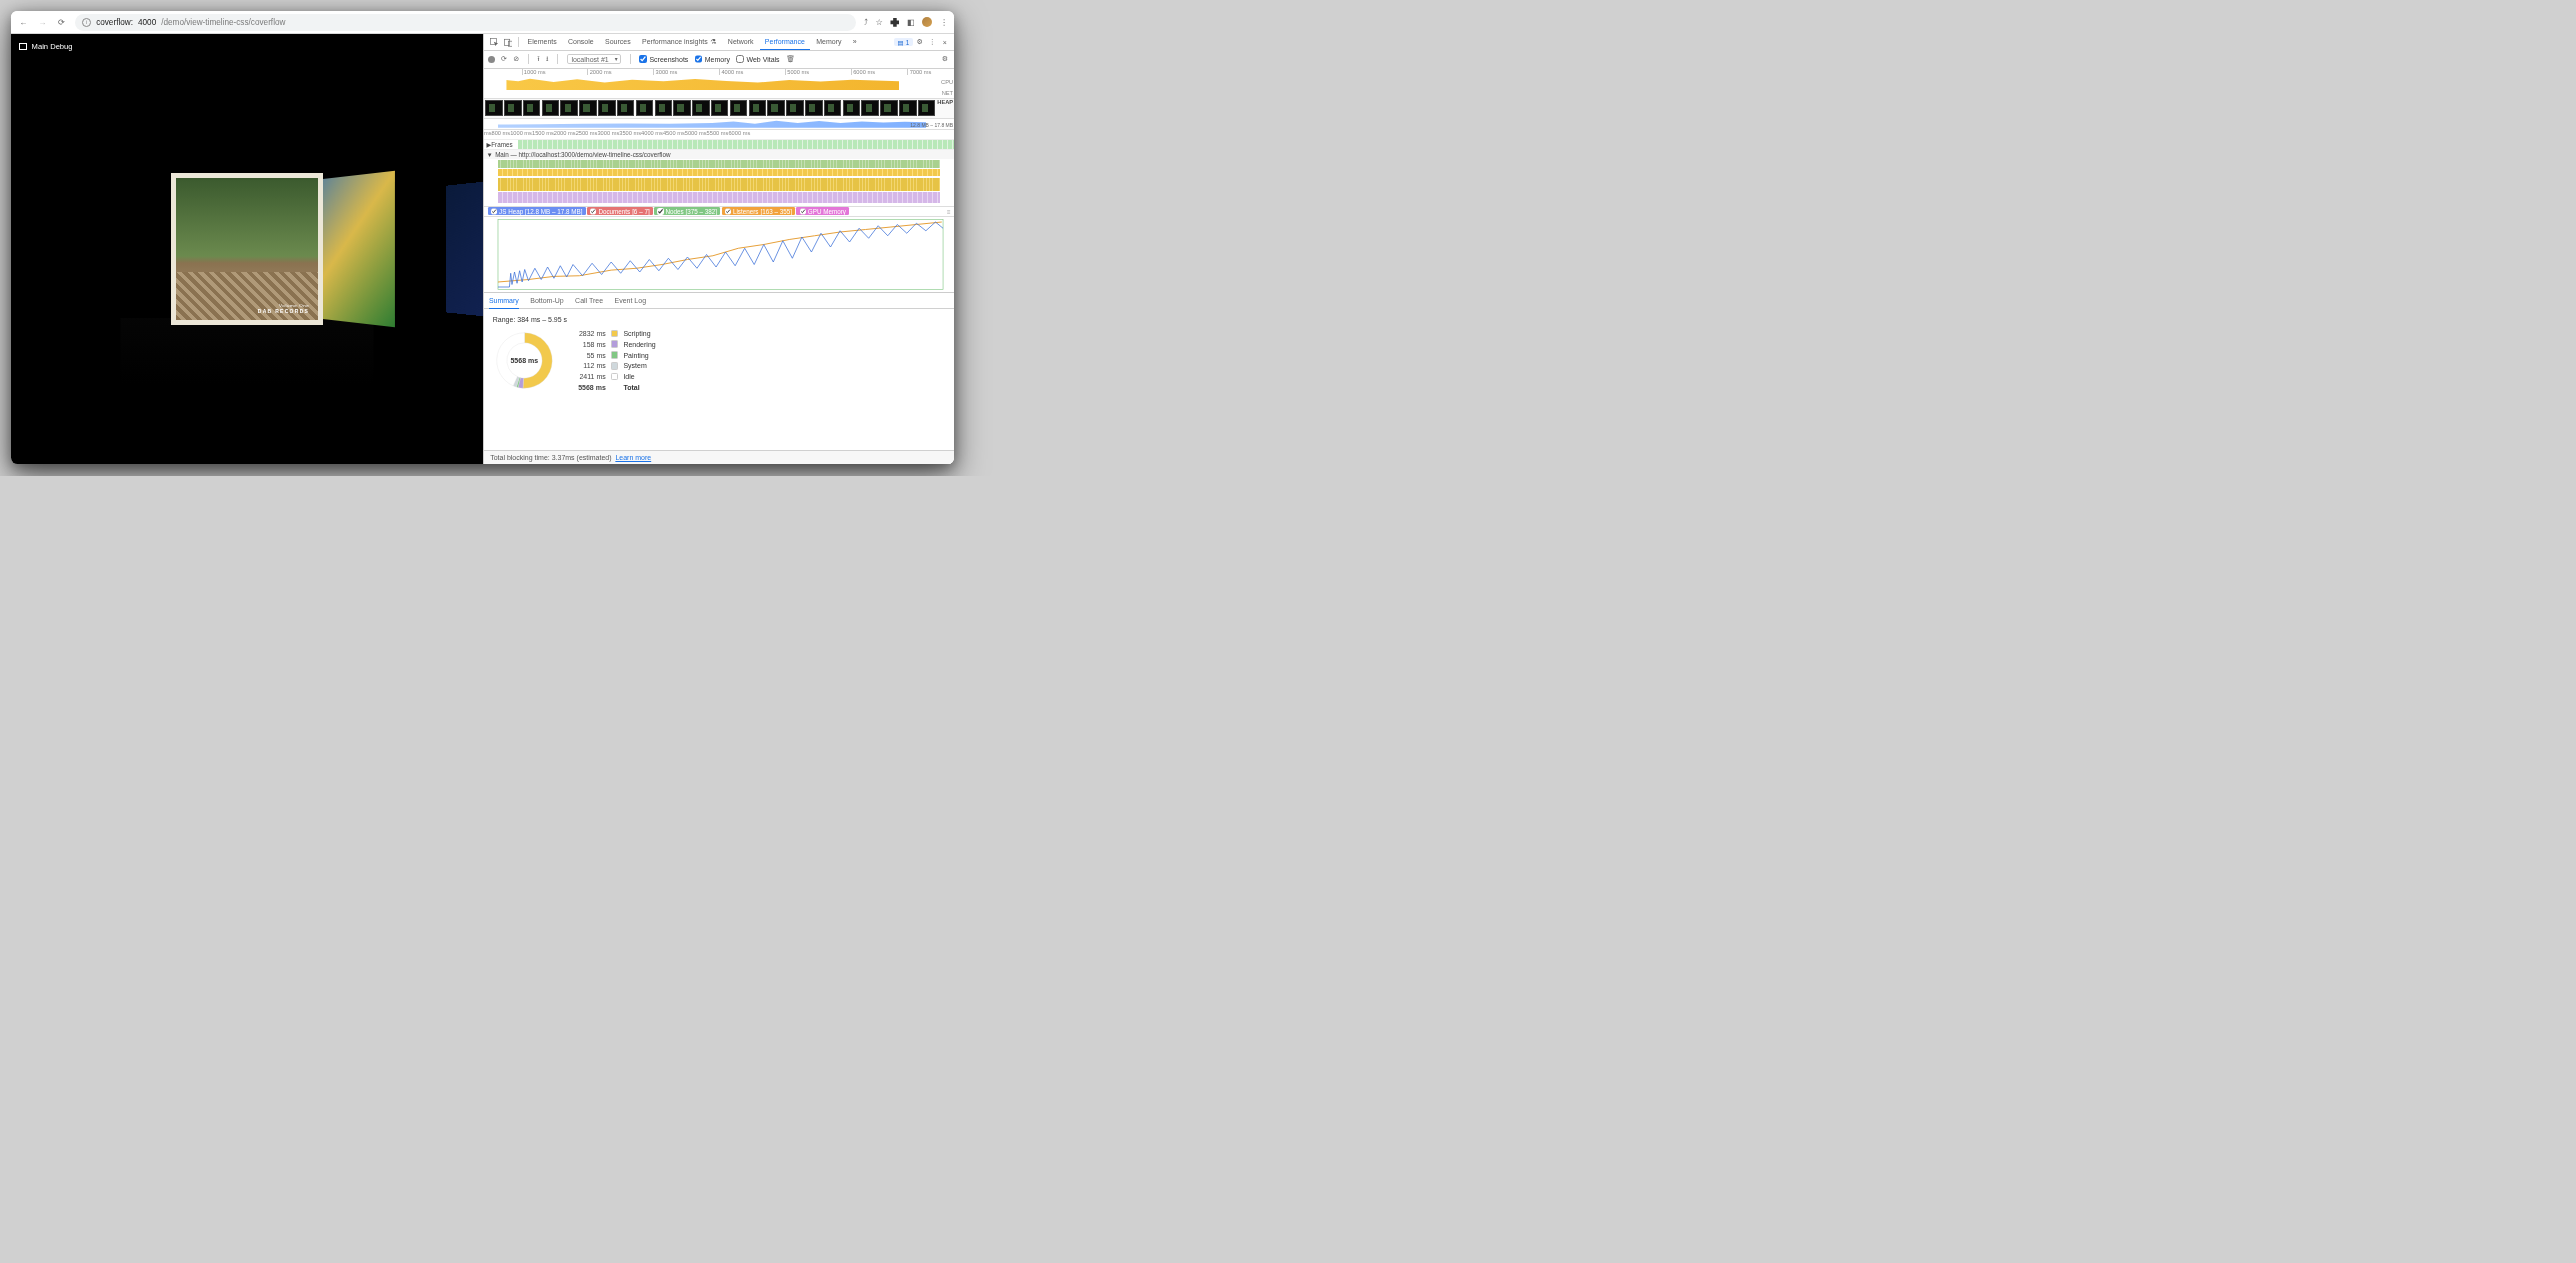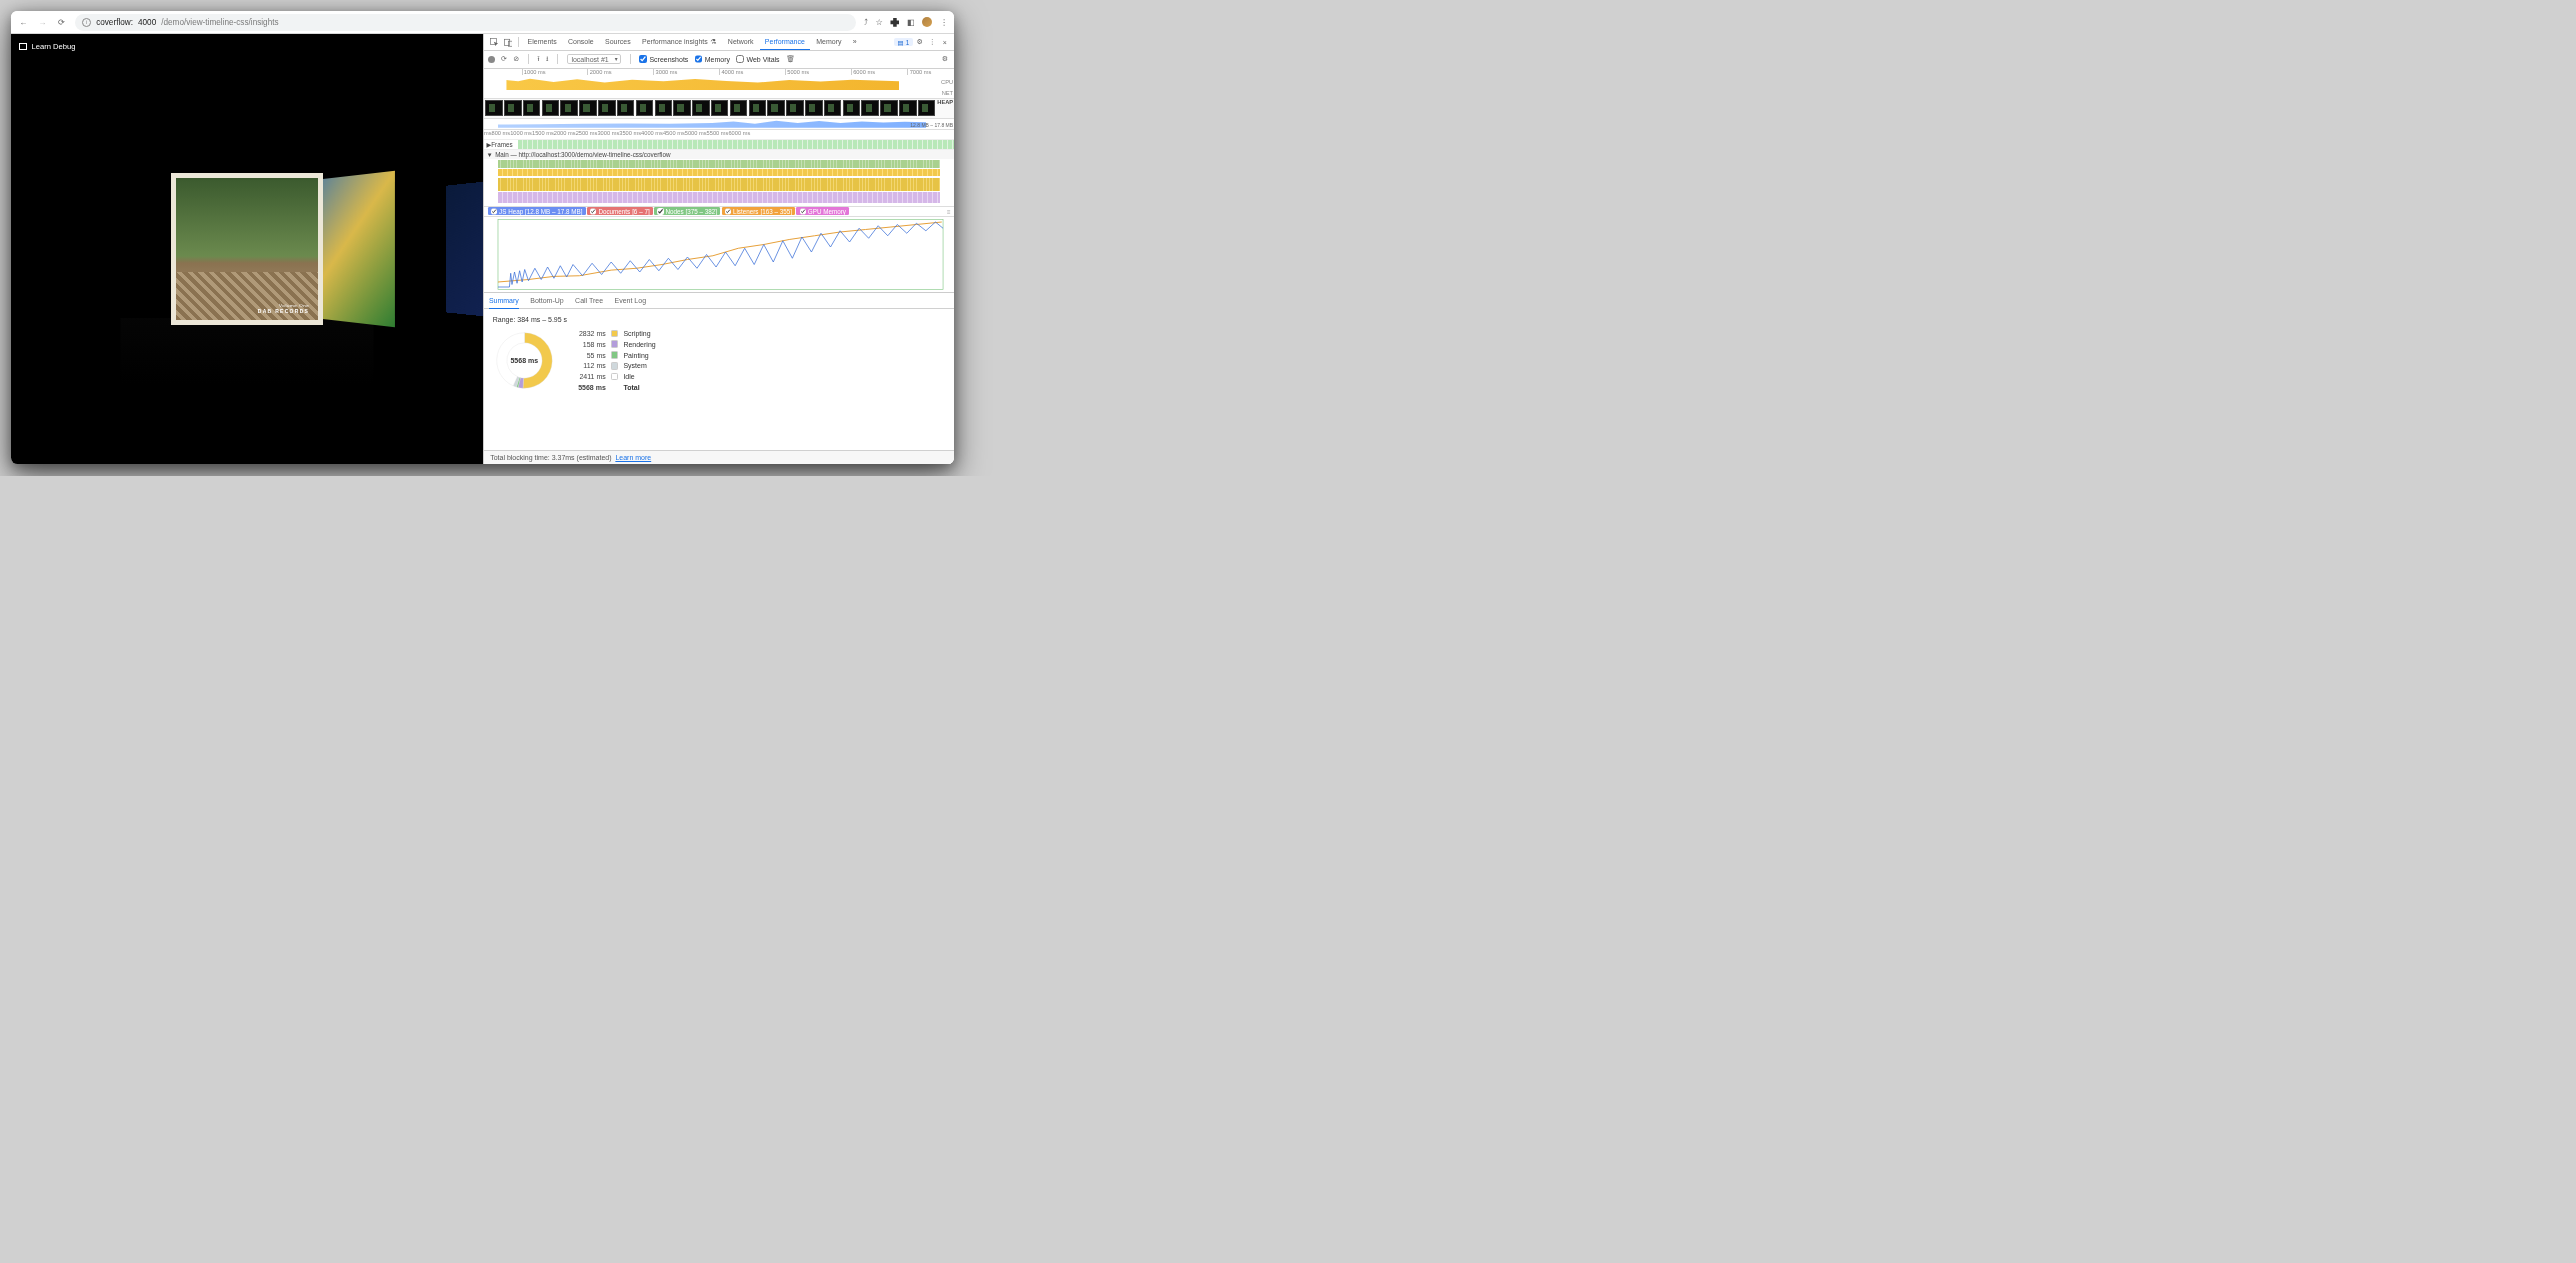--- a/index.html
+++ b/index.html
@@ -126,38 +126,38 @@
 
 
   <div class="addrbar">
     <div class="navbtn">←</div>
     <div class="navbtn dis">→</div>
     <div class="navbtn">⟳</div>
     <div class="urlbox">
       <span class="info">i</span>
       <span class="url-host">coverflow:</span>
         <span class="url-host">4000</span>
-        <span class="url-path">/demo/view-timeline-css/insights</span>
+        <span class="url-path">/demo/view-timeline-css/coverflow</span>
     </div>
     <div class="addricons">
       <span>⤴</span>
       <span>☆</span>
       <span class="puzzle"></span>
       <span>◧</span>
       <span class="avatar"></span>
       <span>⋮</span>
     </div>
   </div>
 
   <div class="content">
 
     <div class="page">
       <div class="page-top">
         <span class="cb"></span>
-        <span>Learn Debug</span>
+        <span>Main Debug</span>
       </div>
       <div class="stage">
         <div class="cover right2"></div>
         <div class="cover right1"></div>
         <div class="cover center">
           <div class="art">
             <div class="t1">Volume One</div>
             <div class="t2">DAB RECORDS</div>
           </div>
         </div>

